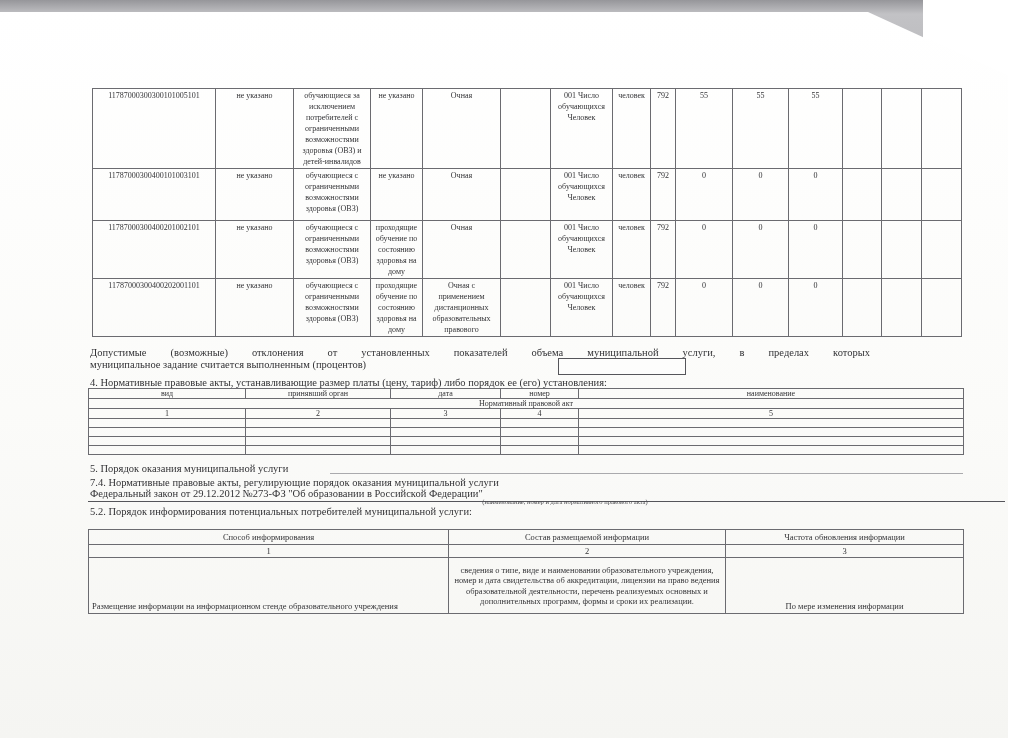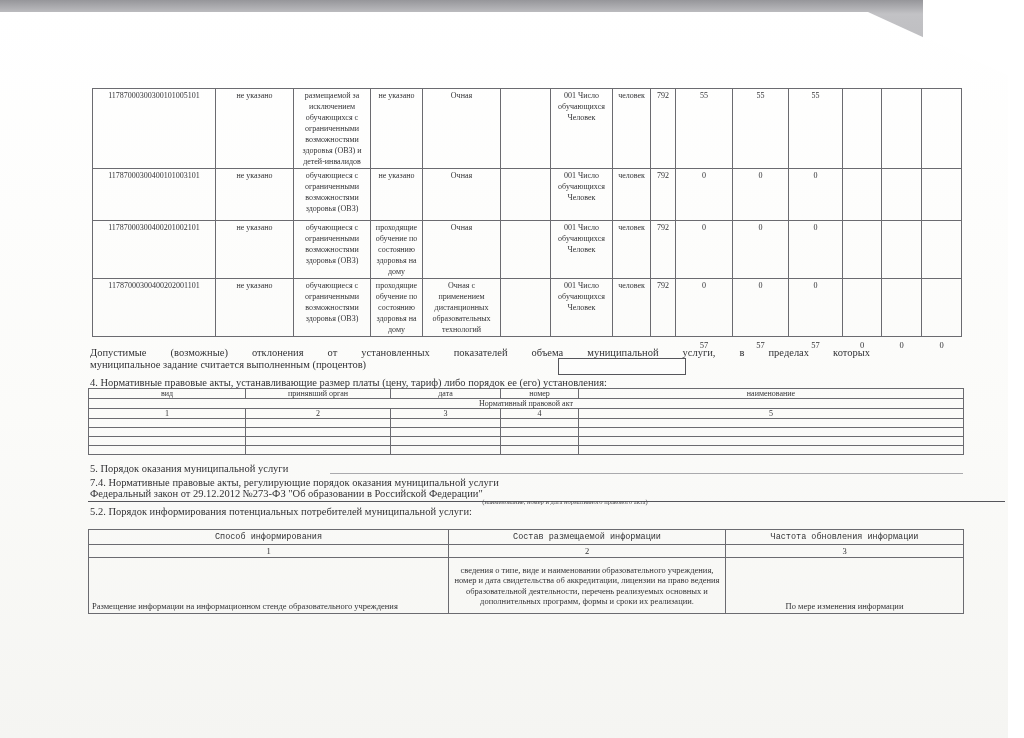--- a/index.html
+++ b/index.html
@@ -22,21 +22,21 @@
   .t1 tr.totals td{border:none;font-size:8.5px;padding-top:3px;}
 
   
   .t2{left:88px;top:376px;width:875px;font-size:8px;line-height:9px;}
   .t2 td{text-align:center;vertical-align:middle;padding:0 2px;height:9px;}
   .t2 tr.er td{height:8px;}
 
   
   .t3{left:88px;top:517px;width:875px;font-size:8.5px;line-height:10px;}
   .t3 td{text-align:center;vertical-align:middle;padding:1px 3px;}
-  .t3 tr.hdr td{height:12px;font-family:Liberation Mono, monospace;}
+  .t3 tr.hdr td{height:12px;}
   .t3 tr.num td{height:9px;}
   .t3 tr.body td{height:52px;}
   .t3 td.method{vertical-align:bottom;text-align:left;padding-bottom:2px;}
   .t3 td.content{vertical-align:middle;text-align:center;line-height:10.5px;}
   .t3 td.freq{vertical-align:bottom;text-align:center;padding-bottom:2px;}
 
   .para1{left:90px;top:334px;width:780px;font-size:10.5px;line-height:13px;
          text-align:justify;text-align-last:justify;}
   .para2{left:90px;top:347px;font-size:10.5px;}
   .pct-box{left:558px;top:346px;width:126px;height:15px;border:1px solid #55555a;background:#fdfdfc;}
@@ -71,21 +71,21 @@
           <col style="width:56px">
           <col style="width:54px">
         <col style="width:39px">
           <col style="width:40px">
           <col style="width:40px">
       </colgroup>
       <tbody id="t1-body">
           <tr style="height: 80px;">
             <td>11787000300300101005101</td>
             <td>не указано</td>
-            <td>размещаемой за исключением обучающихся с ограниченными возможностями здоровья (ОВЗ) и детей-инвалидов</td>
+            <td>обучающиеся за исключением потребителей с ограниченными возможностями здоровья (ОВЗ) и детей-инвалидов</td>
             <td>не указано</td>
             <td>Очная</td>
             <td></td>
             <td>001 Число обучающихся Человек</td>
             <td>человек</td>
             <td>792</td>
             <td>55</td>
             <td>55</td>
             <td>55</td>
             <td></td>
@@ -124,48 +124,31 @@
             <td>0</td>
             <td></td>
             <td></td>
             <td></td>
           </tr>
           <tr style="height: 55px;">
             <td>11787000300400202001101</td>
             <td>не указано</td>
             <td>обучающиеся с ограниченными возможностями здоровья (ОВЗ)</td>
             <td>проходящие обучение по состоянию здоровья на дому</td>
-            <td>Очная с применением дистанционных образовательных технологий</td>
-            <td></td>
-            <td>001 Число обучающихся Человек</td>
-            <td>человек</td>
-            <td>792</td>
-            <td>0</td>
-            <td>0</td>
-            <td>0</td>
-            <td></td>
-            <td></td>
-            <td></td>
-          </tr>
-          <tr class="totals" style="height: 16px;">
-            <td></td>
-            <td></td>
-            <td></td>
-            <td></td>
-            <td></td>
-            <td></td>
-            <td></td>
-            <td></td>
-            <td></td>
-            <td>57</td>
-            <td>57</td>
-            <td>57</td>
-            <td>0</td>
-            <td>0</td>
-            <td>0</td>
+            <td>Очная с применением дистанционных образовательных правового</td>
+            <td></td>
+            <td>001 Число обучающихся Человек</td>
+            <td>человек</td>
+            <td>792</td>
+            <td>0</td>
+            <td>0</td>
+            <td>0</td>
+            <td></td>
+            <td></td>
+            <td></td>
           </tr>
         </tbody>
     </table>
 
     <div class="para1 abs">Допустимые (возможные) отклонения от установленных показателей объема муниципальной услуги, в пределах которых</div>
     <div class="para2 abs">муниципальное задание считается выполненным (процентов)</div>
     <div class="pct-box abs"></div>
 
     <div class="h4 abs">4. Нормативные правовые акты, устанавливающие размер платы (цену, тариф) либо порядок ее (его) установления:</div>
     <table class="t2 abs">

